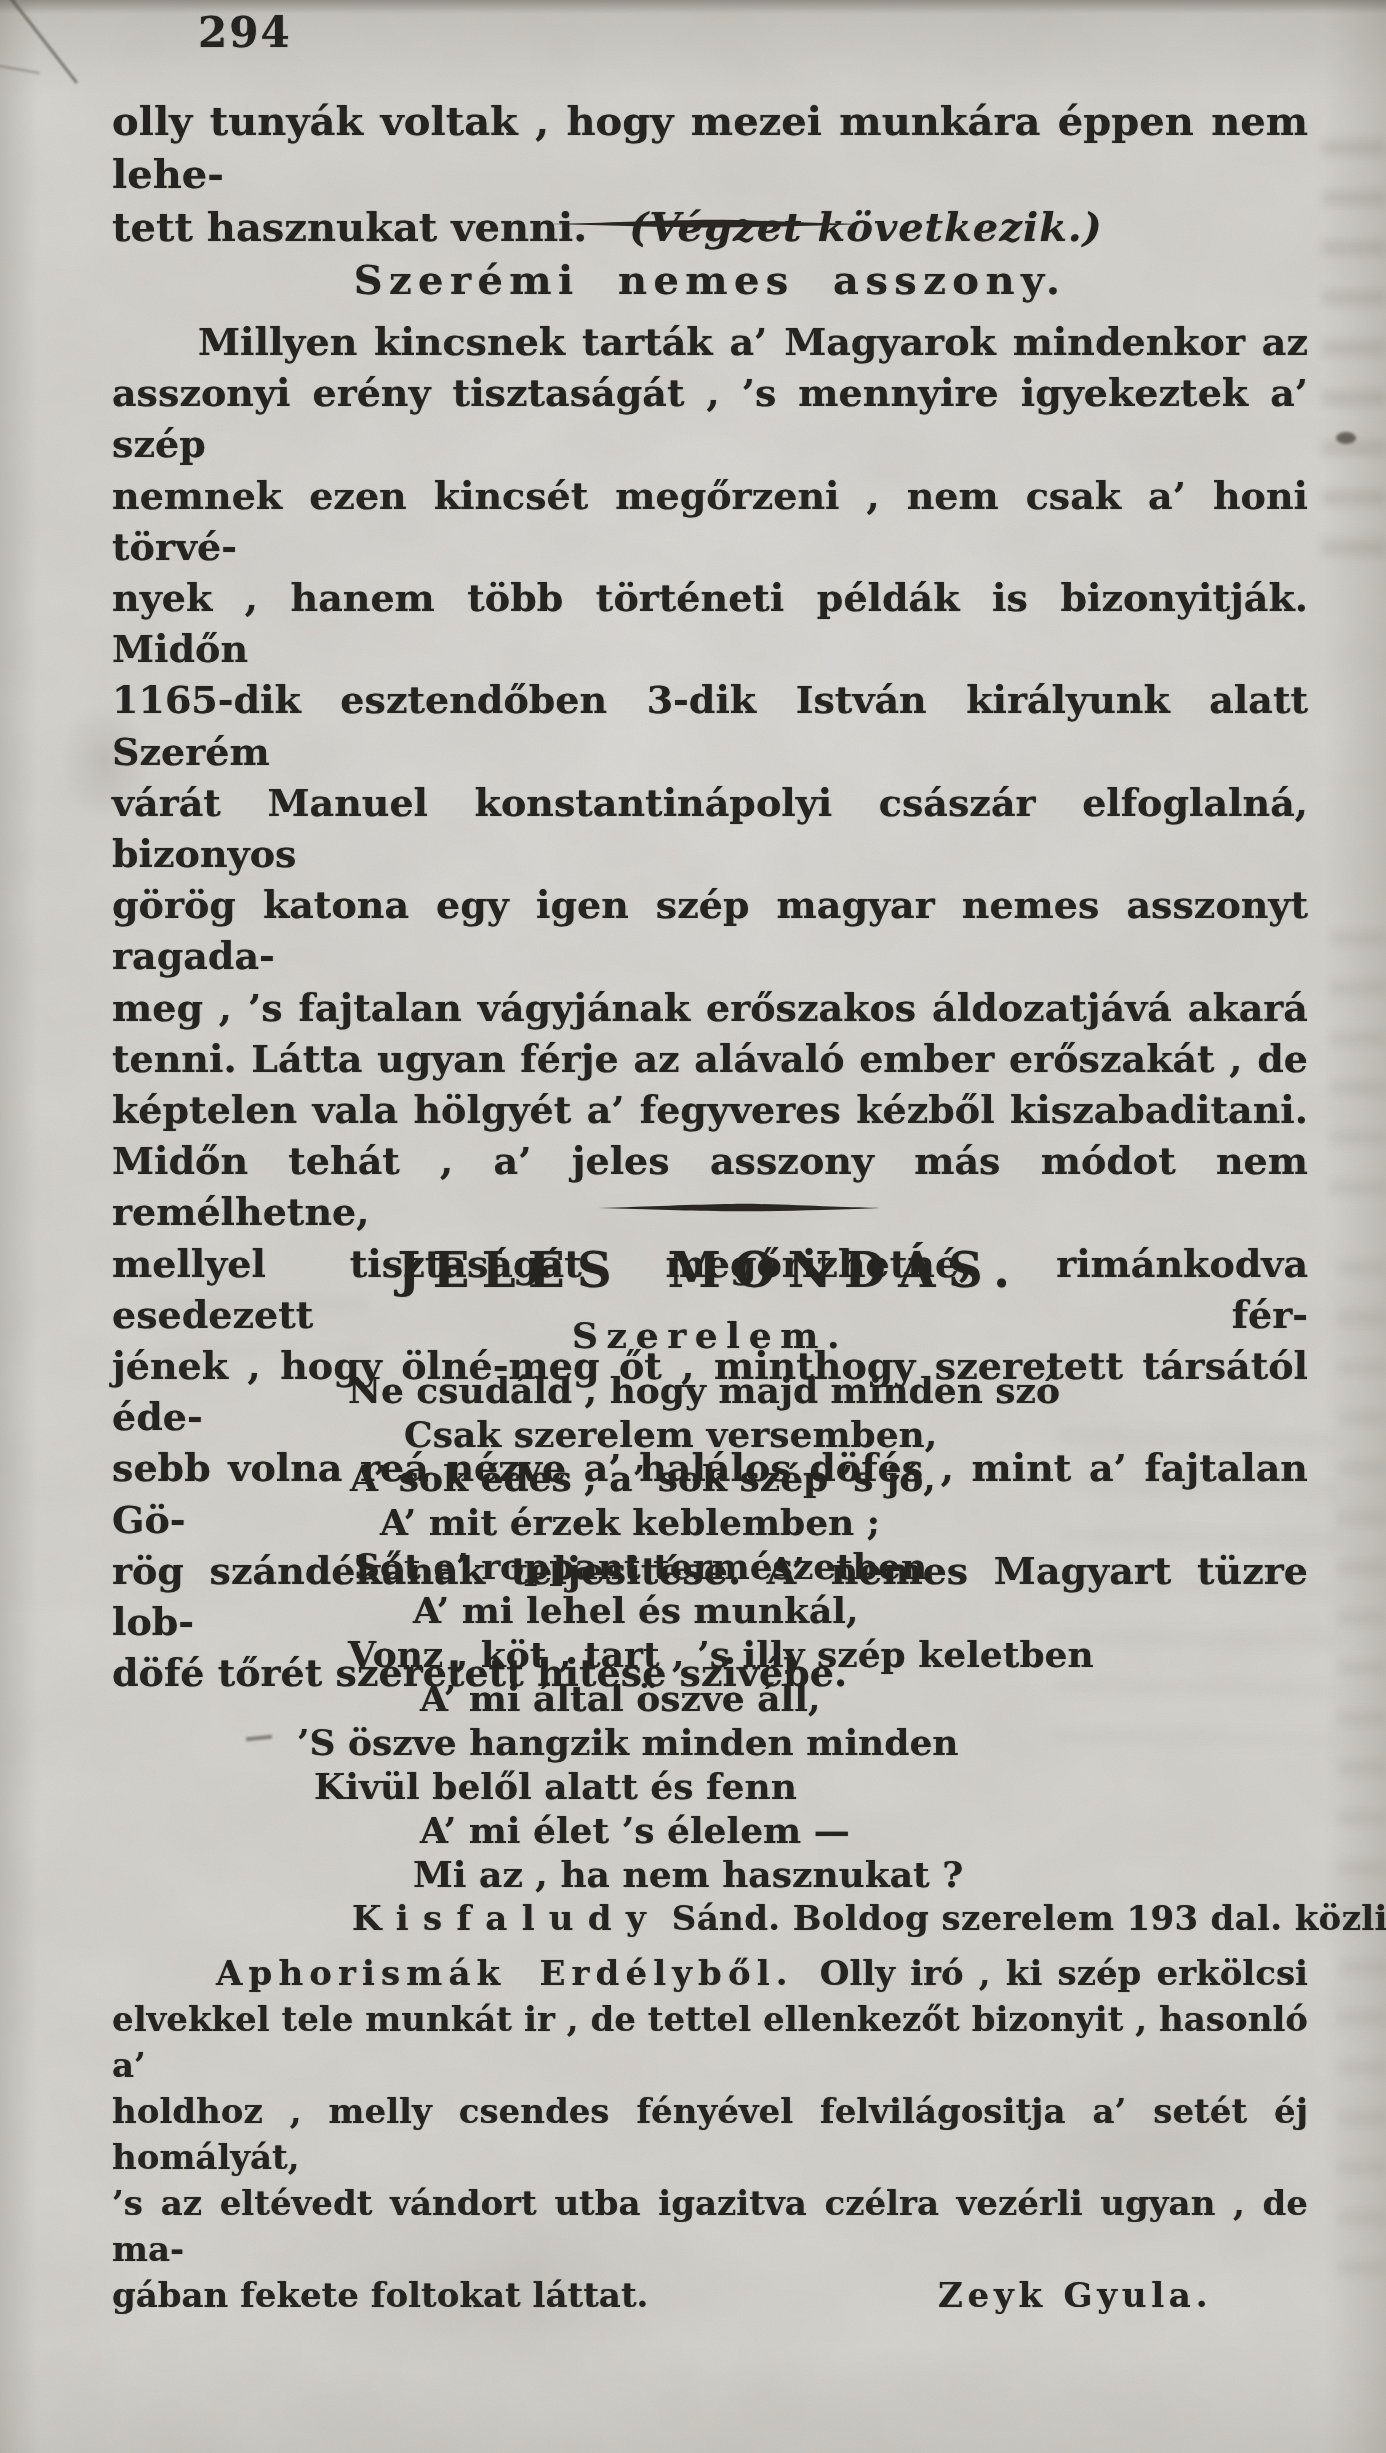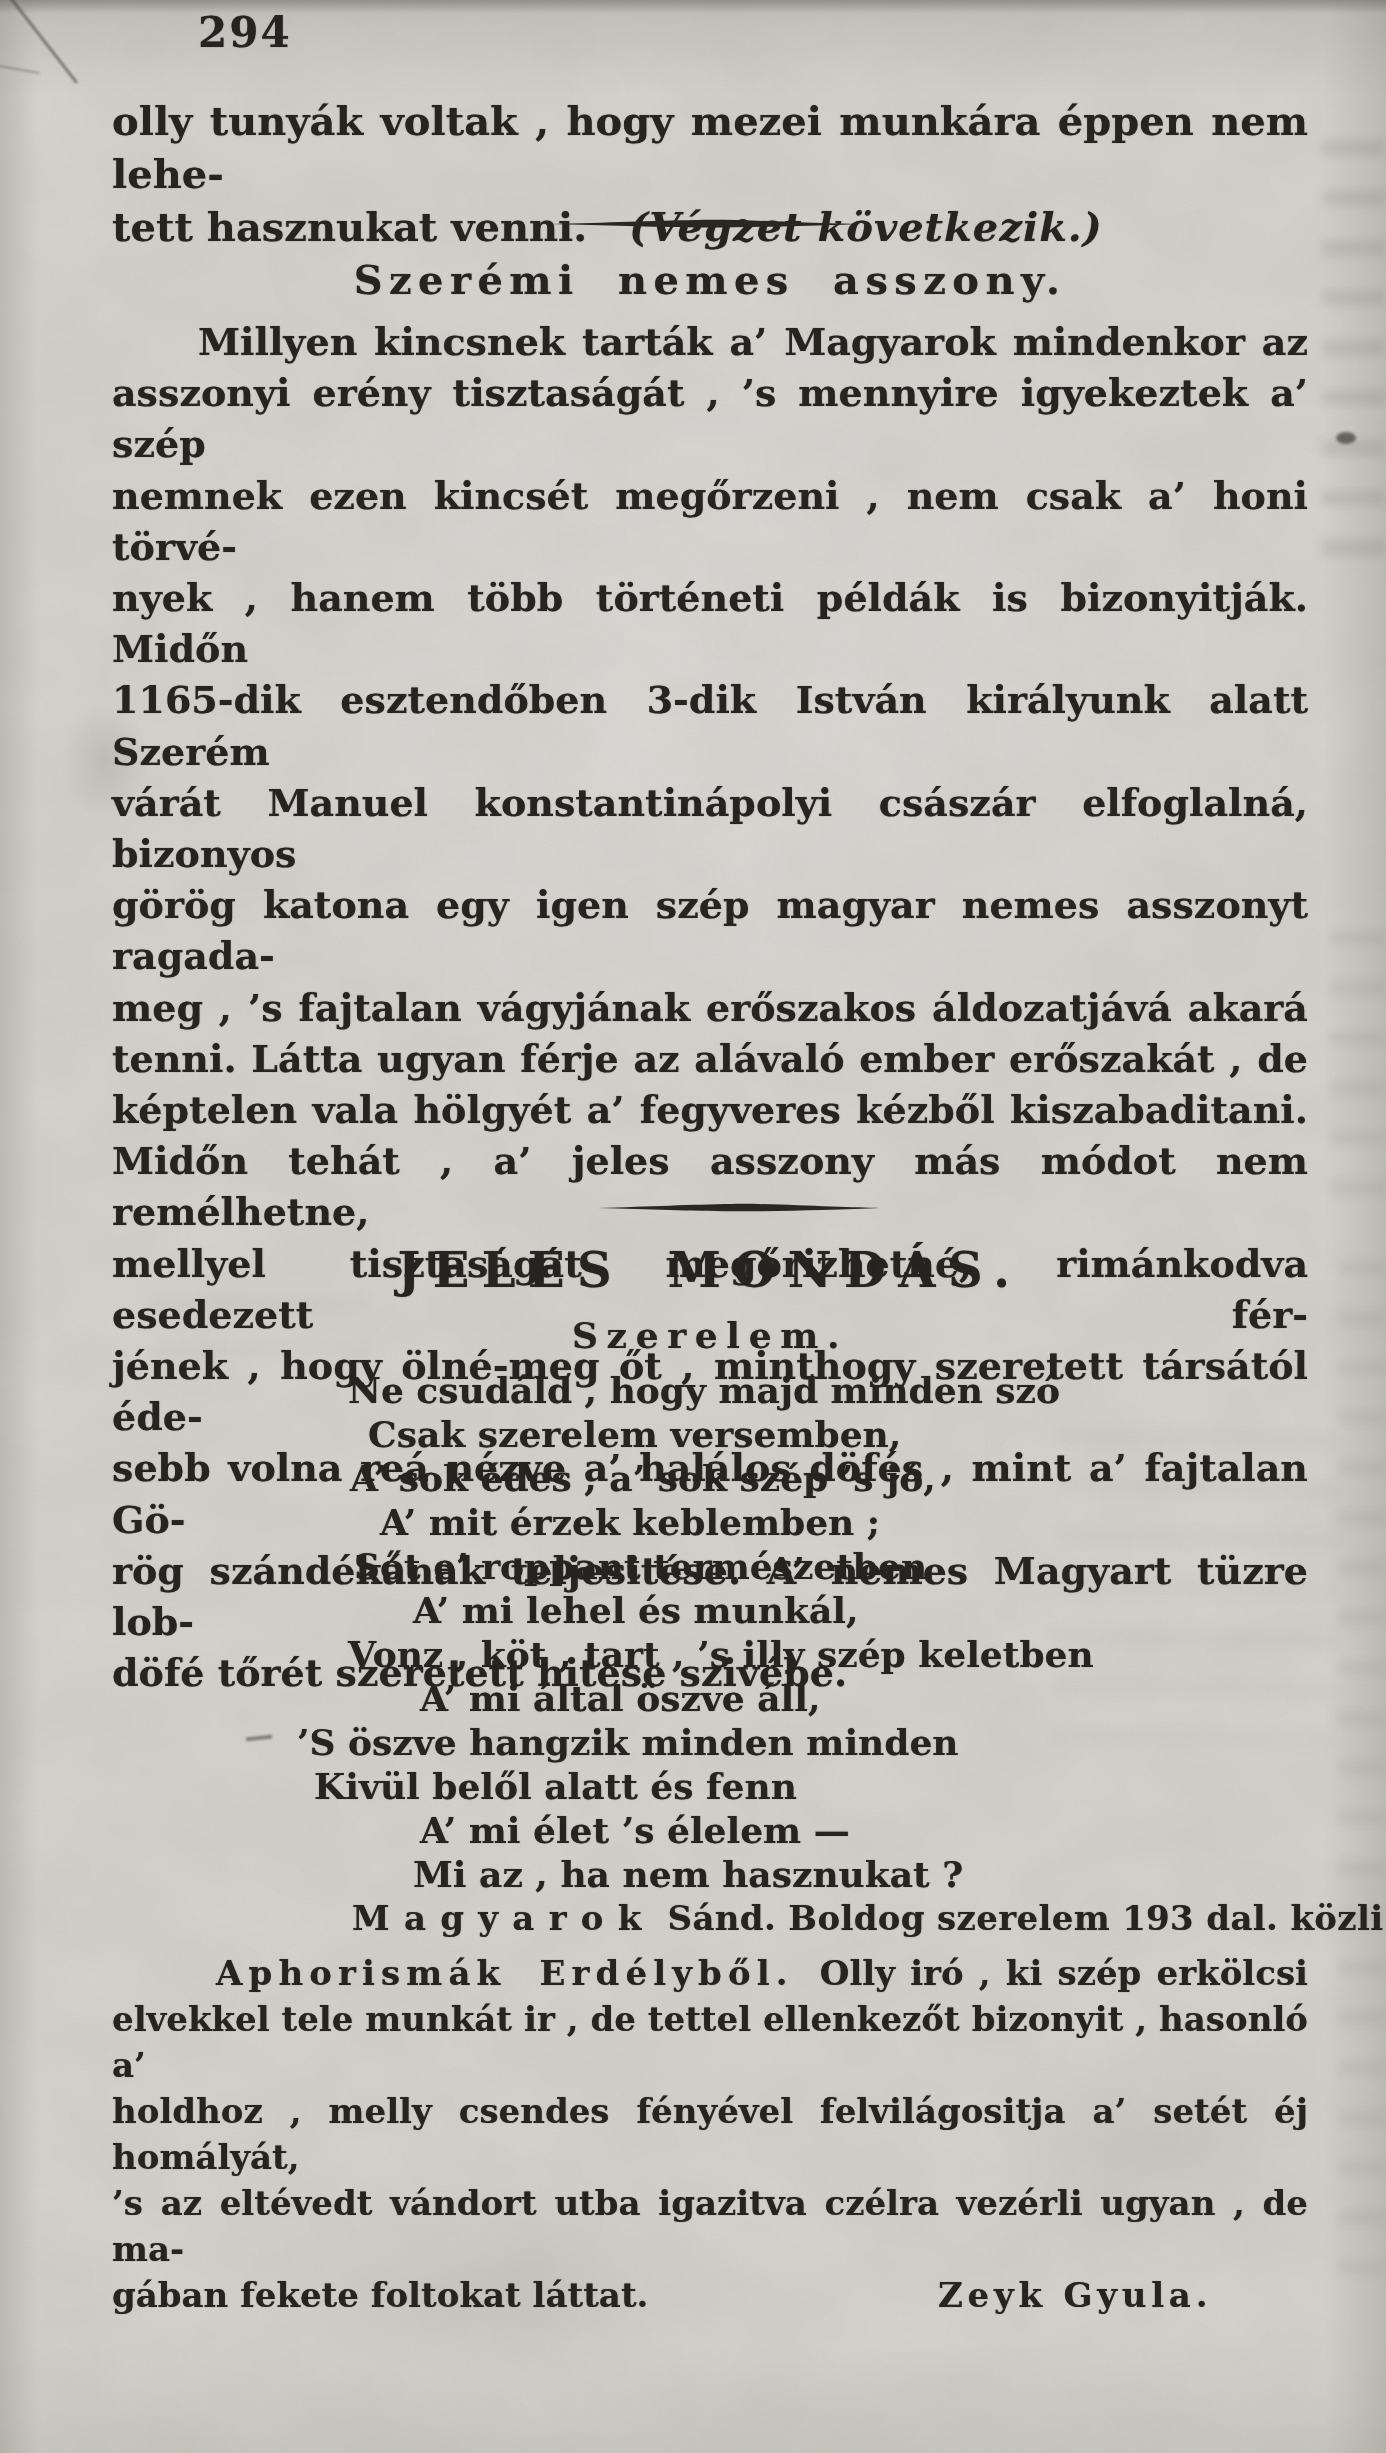--- a/index.html
+++ b/index.html
@@ -154,35 +154,35 @@
 
   <svg class="divider" style="left:596px;top:1200px;" width="286" height="16" viewBox="0 0 286 16">
     <path fill="#2a2722" d="M2,8 C55,6.4 95,4.4 136,3.9 C168,3.5 205,5.4 235,6.6 C255,7.3 272,7.7 284,8 C270,8.7 250,9.4 226,10 C198,10.7 164,11.6 134,11.3 C95,11 55,9.2 2,8 Z"></path>
   </svg>
 
   <div class="abs ink saying-title">JELES MONDÁS.</div>
   <div class="abs ink saying-subtitle">Szerelem.</div>
 
   <div class="abs ink poem">
     <div style="margin-left:0px">Ne csudáld , hogy majd minden szó</div>
-    <div style="margin-left:20px">Csak szerelem versemben,</div>
+    <div style="margin-left:56px">Csak szerelem versemben,</div>
     <div style="margin-left:2px">A’ sok édes , a’ sok szép ’s jó,</div>
     <div style="margin-left:32px">A’ mit érzek keblemben ;</div>
     <div style="margin-left:6px">Sőt e’ roppant természetben</div>
     <div style="margin-left:65px">A’ mi lehel és munkál,</div>
     <div style="margin-left:0px">Vonz , köt , tart , ’s illy szép keletben</div>
     <div style="margin-left:72px">A’ mi által öszve áll,</div>
     <div style="margin-left:-51px">’S öszve hangzik minden minden</div>
     <div style="margin-left:-34px">Kivül belől alatt és fenn</div>
     <div style="margin-left:72px">A’ mi élet ’s élelem —</div>
     <div style="margin-left:65px">Mi az , ha nem hasznukat ?</div>
   </div>
 
   <div class="abs ink attribution">
-    <span class="attr-author">Magyarok</span><span class="attr-rest">Sánd. Boldog szerelem 193 dal. közli S. S.</span>
+    <span class="attr-author">Kisfaludy</span><span class="attr-rest">Sánd. Boldog szerelem 193 dal. közli S. S.</span>
   </div>
 
   <div class="abs ink aphorism">
     <div class="aph-line aph-first">
       <span class="aph-title">Aphorismák Erdélyből.</span><span class="aph-lead">Olly iró , ki szép erkölcsi</span>
     </div>
     <div class="aph-line">elvekkel tele munkát ir , de tettel ellenkezőt bizonyit , hasonló a’</div>
     <div class="aph-line">holdhoz , melly csendes fényével felvilágositja a’ setét éj homályát,</div>
     <div class="aph-line">’s az eltévedt vándort utba igazitva czélra vezérli ugyan , de ma-</div>
     <div class="aph-line aph-last">

